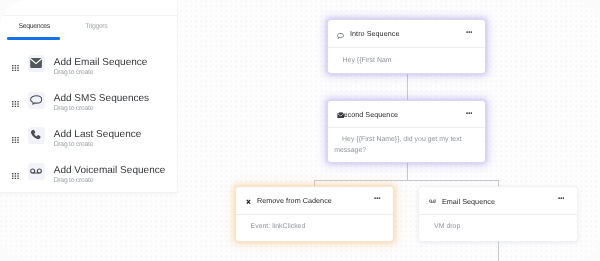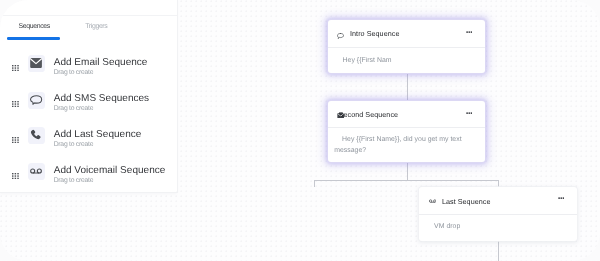--- a/index.html
+++ b/index.html
@@ -89,31 +89,48 @@
     <div class="dots3" style="left:138.1px;top:10.8px;">
       <svg width="6.6" height="2.2" viewBox="0 0 30 10" fill="#47494e">
           <circle cx="5" cy="5" r="4.4"></circle>
           <circle cx="15" cy="5" r="4.4"></circle>
           <circle cx="25" cy="5" r="4.4"></circle>
         </svg>
     </div>
     <div class="cardbody" style="left:6.6px;top:34.1px;width:140px;text-indent:7.9px;">Hey {{First Name}}, did you get my text message?</div>
   </div>
 
+  <div class="card" style="left:235.9px;top:187px;width:157.1px;height:54px;box-shadow:0 0 0 0.9px #f8e3cd, 0 0 4px 1.6px rgba(248,185,115,.40), 0 0 9px 4.5px rgba(249,191,125,.22);">
+    <div class="hdrline" style="top:26.5px;"></div>
+    <span class="cardicon" style="left:9.8px;top:11.5px;">
+      <svg width="4.9" height="5.6" viewBox="0 0 14 16" stroke="#2a2c30" stroke-width="3.6" stroke-linecap="butt" fill="none">
+        <path d="M2.2 2.4 11.8 13.6M11.8 2.4 2.2 13.6"></path>
+      </svg>
+    </span>
+    <div class="cardtitle" style="left:21.1px;top:9px;">Remove from Cadence</div>
+    <div class="dots3" style="left:138.1px;top:10.4px;">
+      <svg width="6.6" height="2.2" viewBox="0 0 30 10" fill="#47494e">
+          <circle cx="5" cy="5" r="4.4"></circle>
+          <circle cx="15" cy="5" r="4.4"></circle>
+          <circle cx="25" cy="5" r="4.4"></circle>
+        </svg>
+    </div>
+    <div class="cardbody" style="left:14.7px;top:35.2px;width:132px;">Event: linkClicked</div>
+  </div>
 
   <div class="card" style="left:418.5px;top:187px;width:158px;height:54px;box-shadow:0 0 0 0.8px #f0f1f4, 0 1px 4px 0.6px rgba(165,170,185,.20);">
     <div class="hdrline" style="top:26.5px;"></div>
     <span class="cardicon" style="left:10.5px;top:11.9px;">
       <svg width="7.4" height="4.1" viewBox="0 0 26 14.4" fill="none" stroke="#4a4d52" stroke-width="2.6">
         <circle cx="5.6" cy="7.2" r="4.3"></circle>
           <circle cx="20.4" cy="7.2" r="4.3"></circle>
         <path d="M5.6 11.5h14.8"></path>
       </svg>
     </span>
-    <div class="cardtitle" style="left:23.4px;top:9.6px;">Last Sequence</div>
+    <div class="cardtitle" style="left:23.4px;top:9.6px;">Email Sequence</div>
     <div class="dots3" style="left:139.4px;top:10.3px;">
       <svg width="6.6" height="2.2" viewBox="0 0 30 10" fill="#47494e">
           <circle cx="5" cy="5" r="4.4"></circle>
           <circle cx="15" cy="5" r="4.4"></circle>
           <circle cx="25" cy="5" r="4.4"></circle>
         </svg>
     </div>
     <div class="cardbody" style="left:15.6px;top:34.6px;width:132px;">VM drop</div>
   </div>
 

